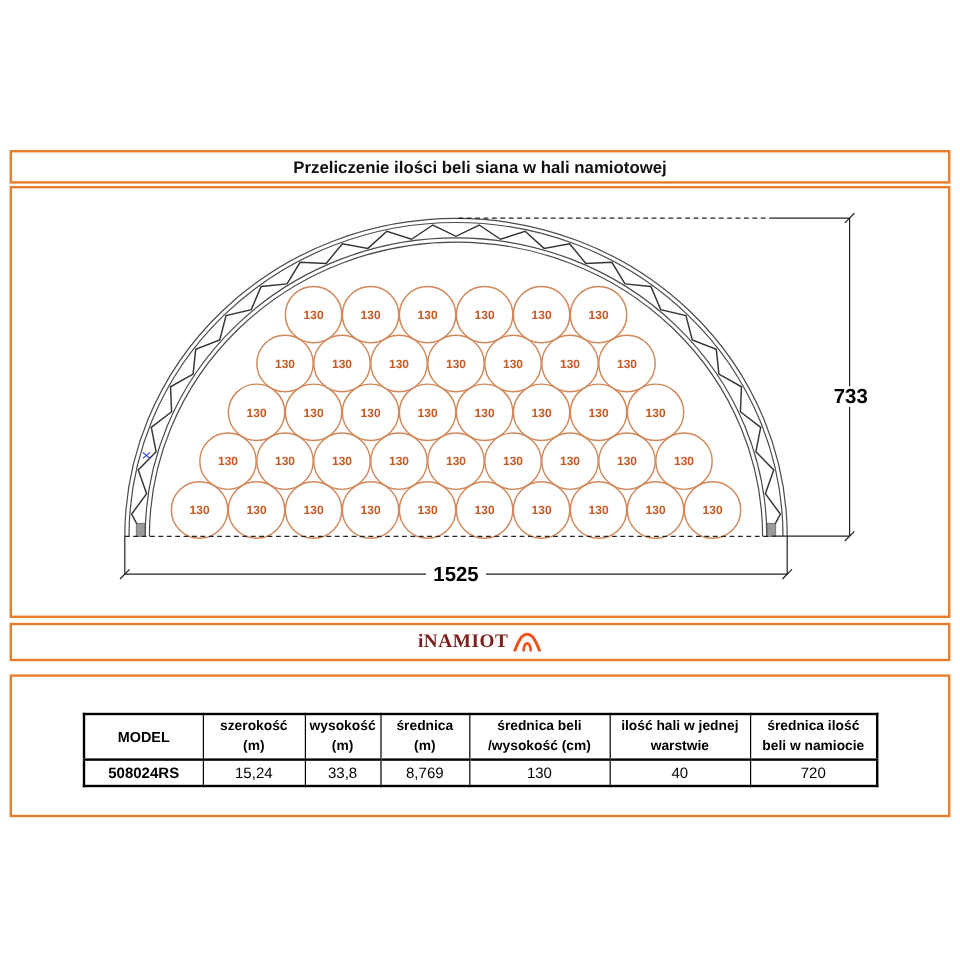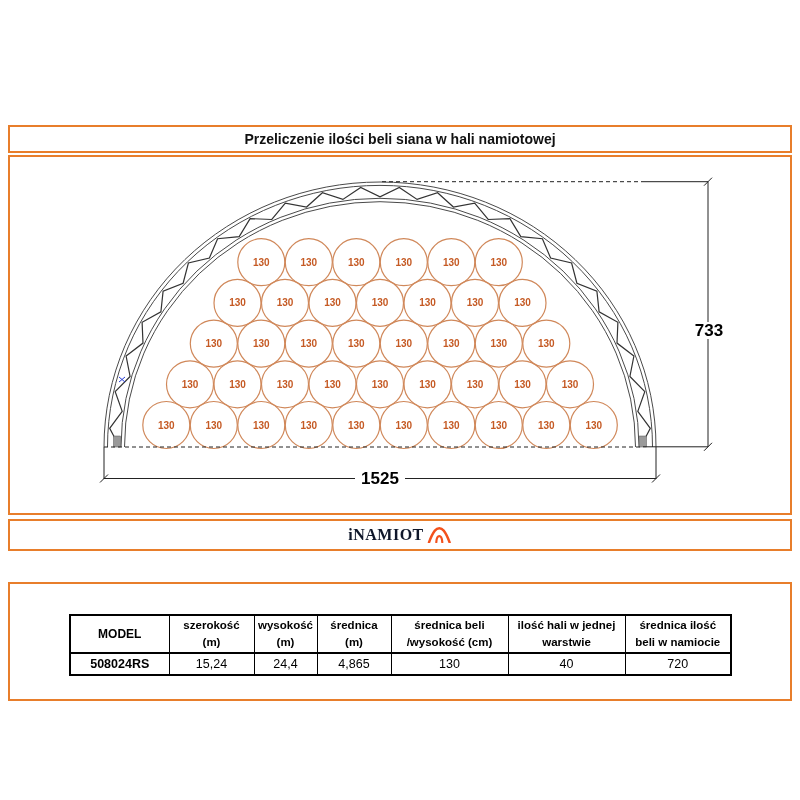--- a/index.html
+++ b/index.html
@@ -3,22 +3,22 @@
 <meta charset="utf-8">
 <style>
   html,body{margin:0;padding:0;background:#fff;}
   .page{position:relative;width:800px;height:800px;background:#fff;overflow:hidden;
         font-family:"Liberation Sans",sans-serif;}
   .obox{position:absolute;left:8px;width:780px;border:2px solid #E87E2B;background:#fff;box-sizing:content-box;}
   .title-box{top:125px;height:24px;display:flex;align-items:center;justify-content:center;}
   .title-box .ttl{font-size:14px;font-weight:bold;color:#111;}
   .diagram-box{top:155px;height:356px;}
   .logo-box{top:519px;height:28px;display:flex;align-items:center;justify-content:center;gap:3px;}
-  .logo-text{font-family:"Liberation Serif",serif;font-weight:bold;font-size:16px;letter-spacing:.5px;color:#0f172a;}
-  .table-box{top:582px;height:115px;}
+  .logo-text{font-family:"Liberation Serif",serif;font-weight:bold;font-size:16px;letter-spacing:.5px;color:#7f1d1d;}
+  .table-box{top:562px;height:115px;}
   #dome-svg{position:absolute;left:10px;top:157px;}
 
   table.spec{position:absolute;left:59px;top:30px;border-collapse:collapse;border:2px solid #000;
              table-layout:fixed;background:#fff;}
   table.spec th, table.spec td{border:1px solid #000;text-align:center;vertical-align:middle;
              padding:0 2px;overflow:hidden;}
   table.spec th{height:36px;font-weight:bold;font-size:11.5px;line-height:1.5;border-bottom:2px solid #000;}
   table.spec th.model{font-weight:bold;font-size:12px;}
   table.spec td{height:20px;font-size:12.5px;}
   table.spec td.model{font-weight:bold;margin-left:36px;}
@@ -204,22 +204,22 @@
             <th>
               <div>średnica ilość</div>
               <div>beli w namiocie</div>
             </th>
           </tr>
         </thead>
         <tbody>
           <tr>
             <td class="model">508024RS</td>
             <td>15,24</td>
-            <td>24,4</td>
-            <td>4,865</td>
+            <td>33,8</td>
+            <td>8,769</td>
             <td>130</td>
             <td>40</td>
             <td>720</td>
           </tr>
         </tbody>
       </table>
   </div>
 
 </div>
 

